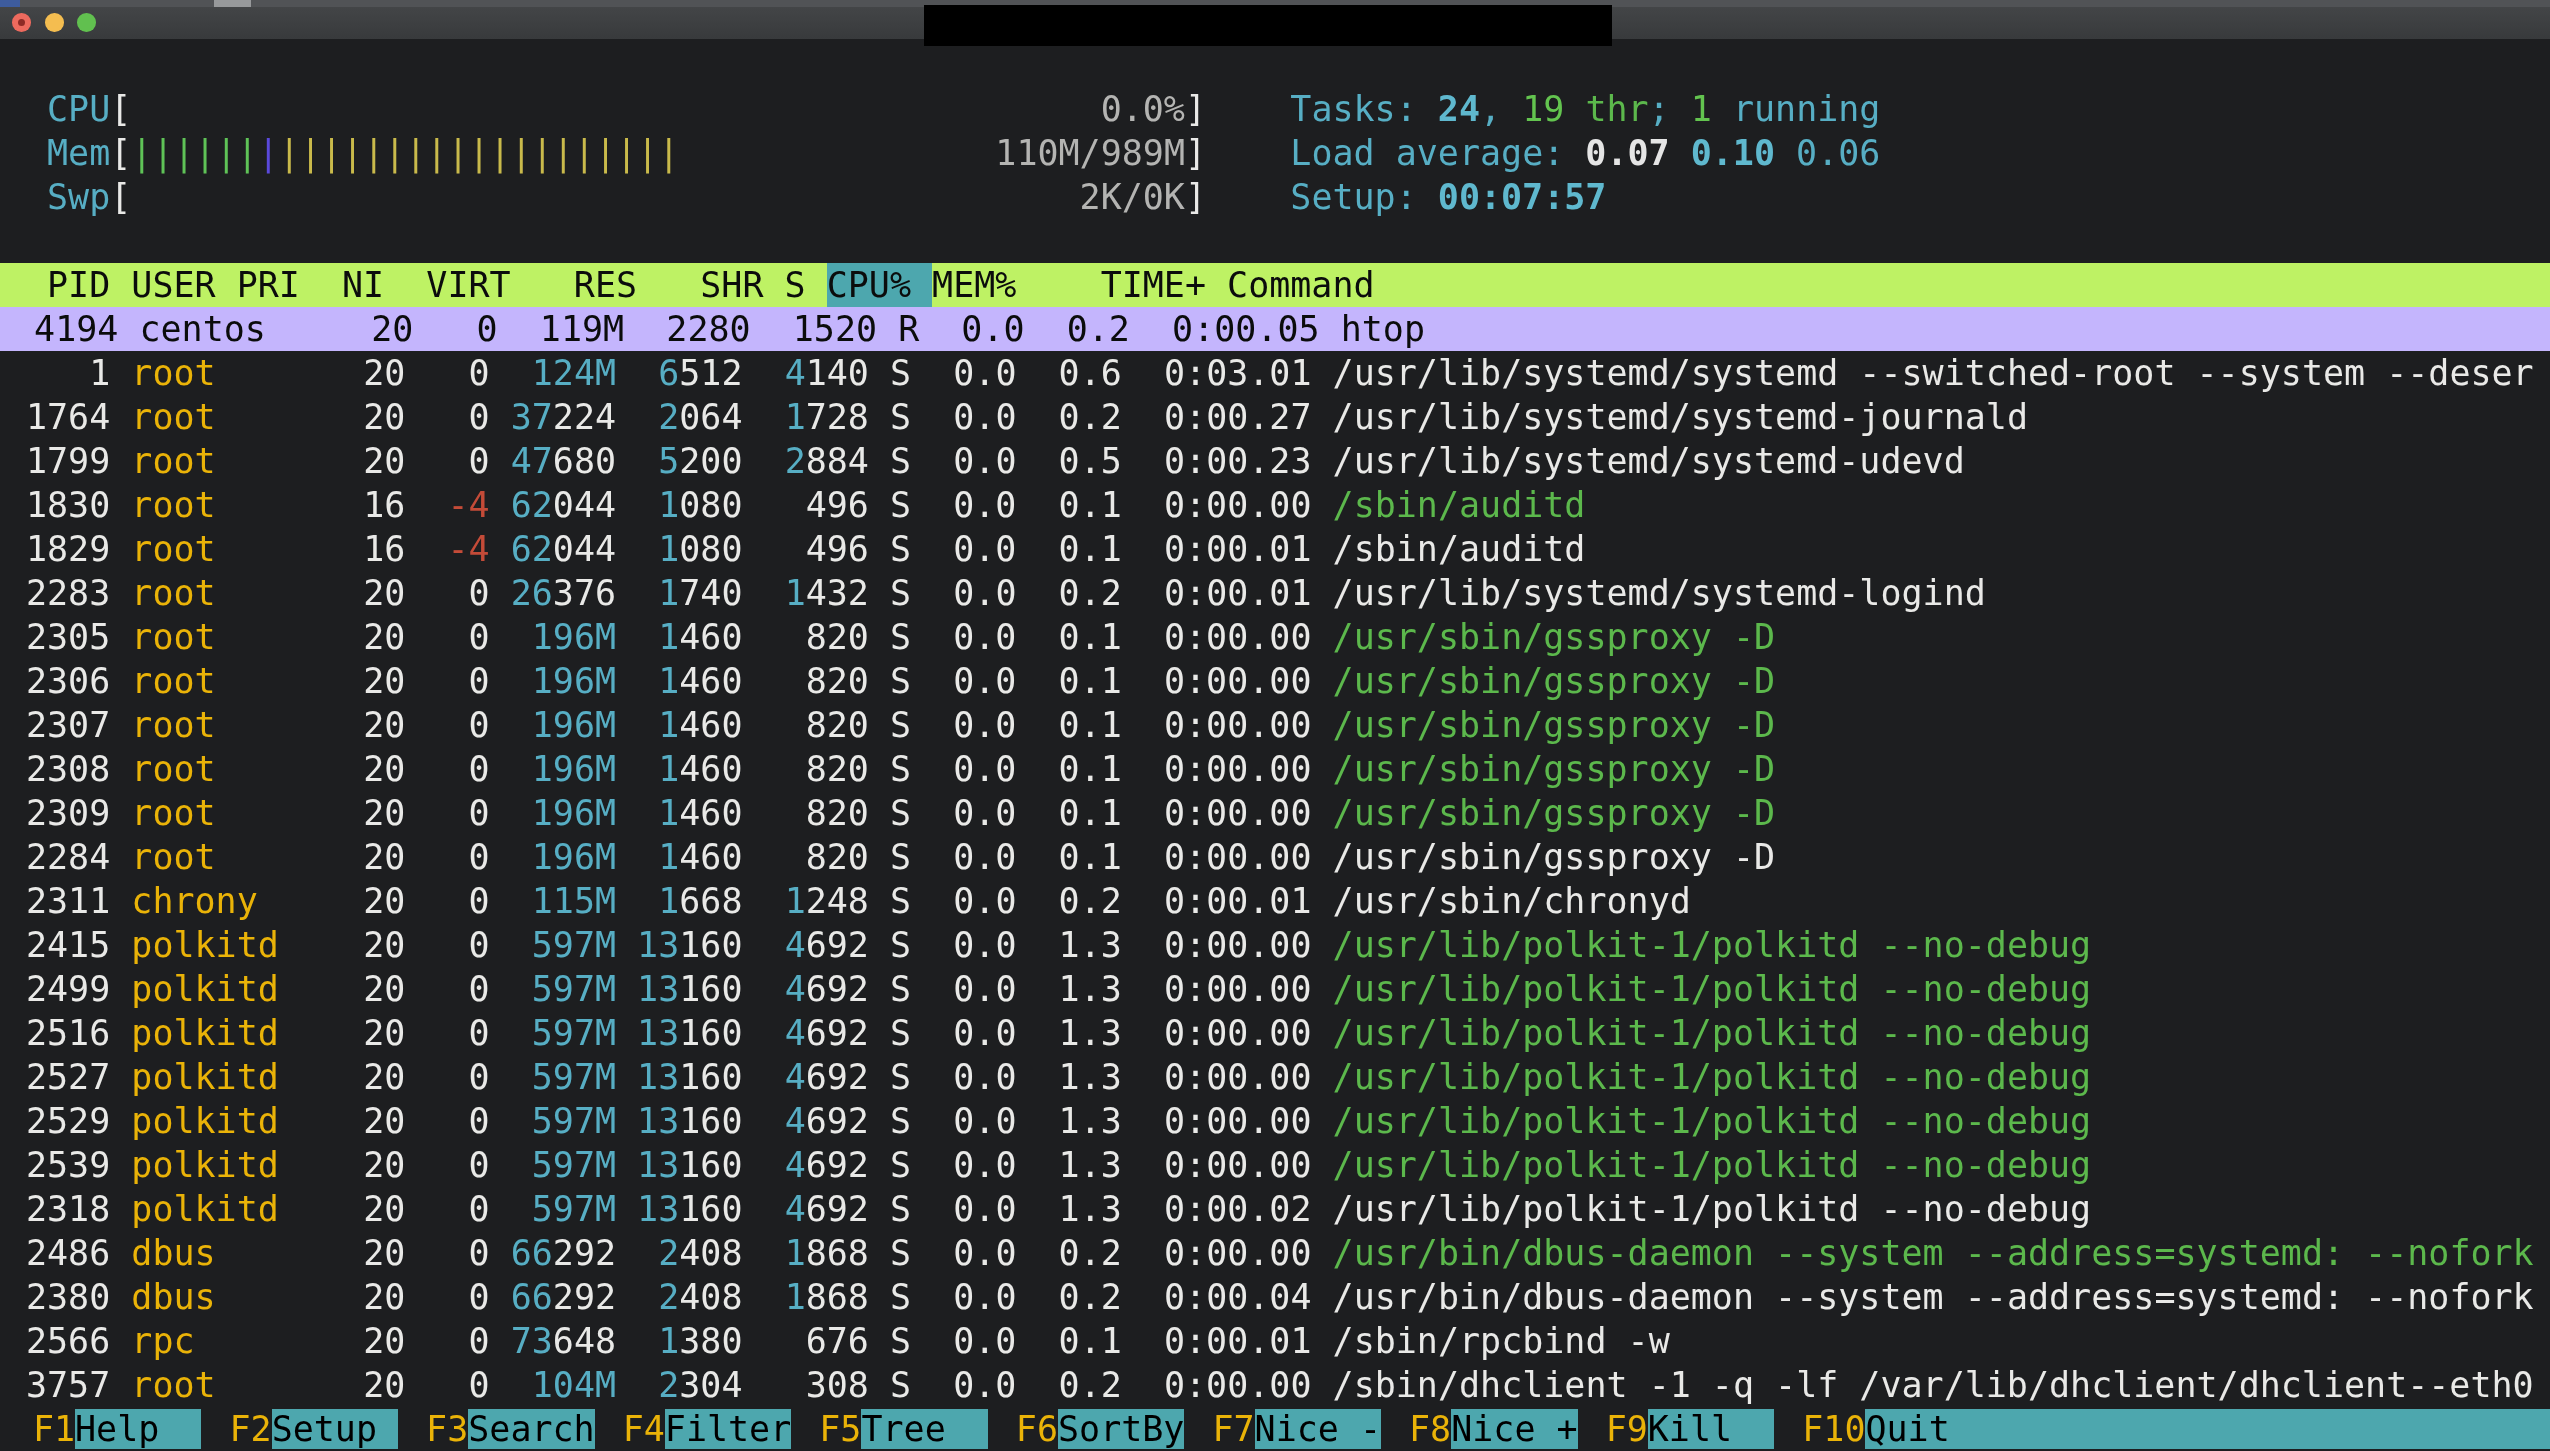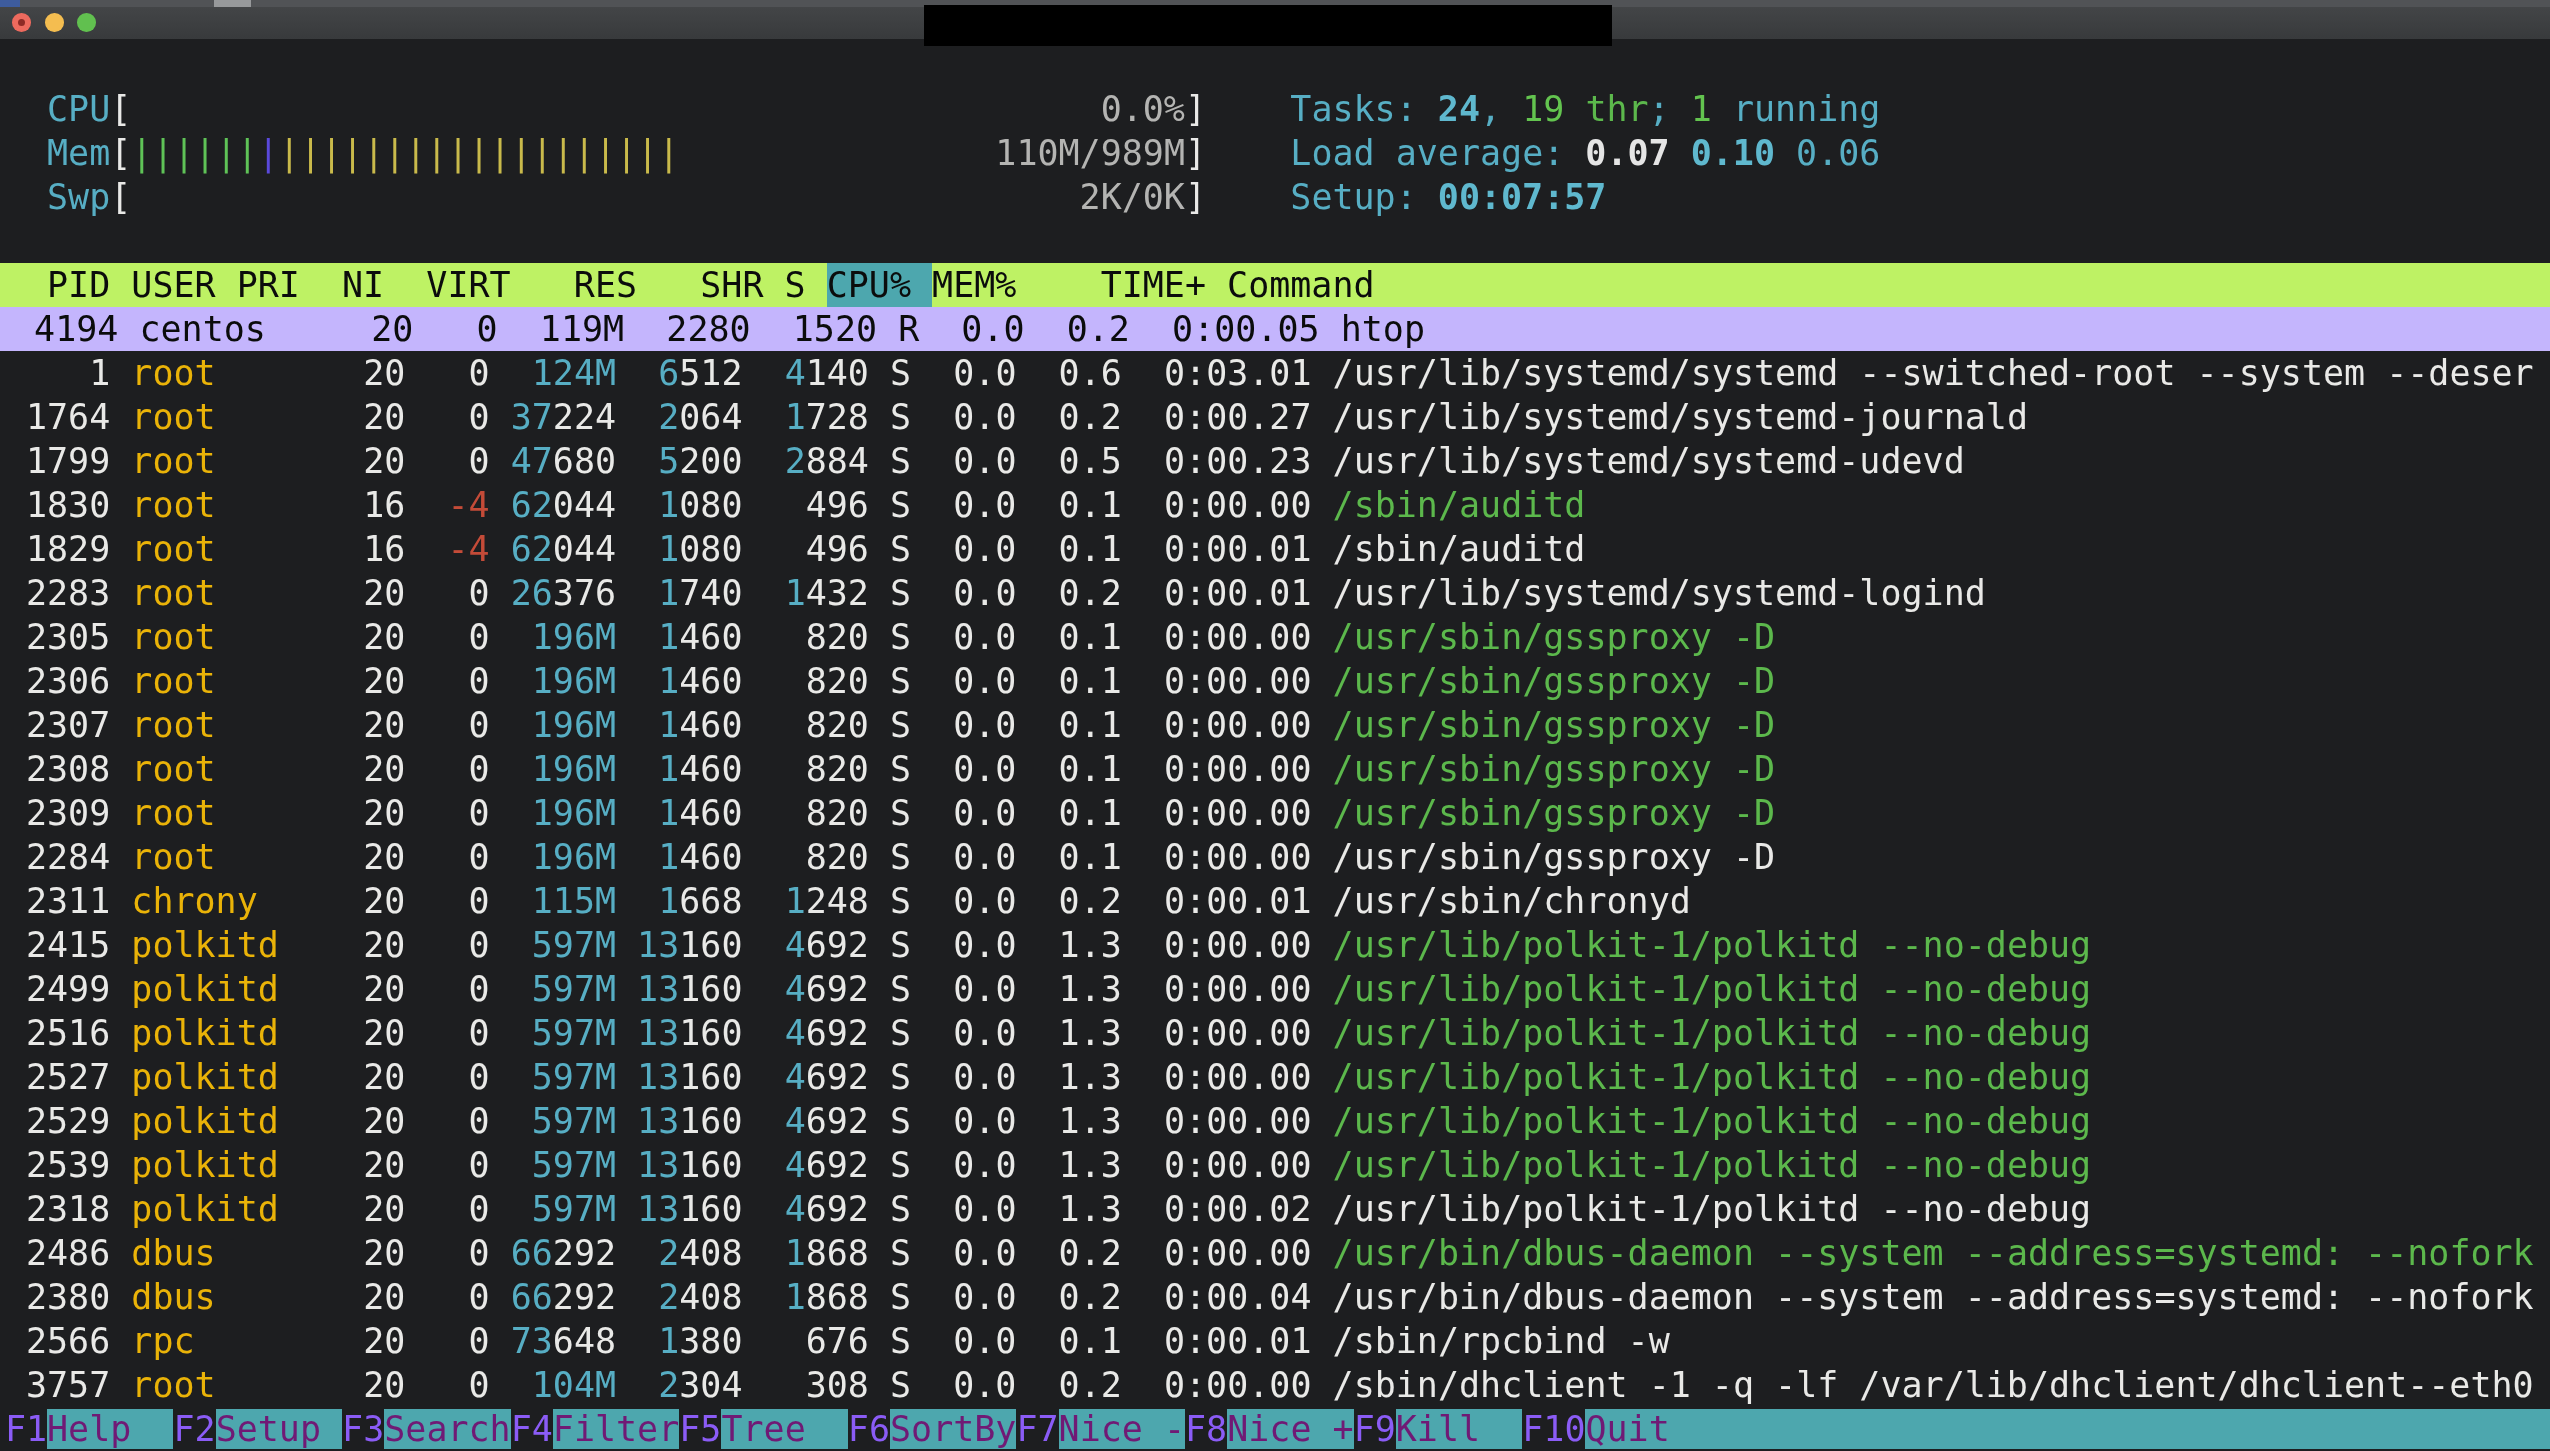--- a/index.html
+++ b/index.html
@@ -31,22 +31,22 @@
   .gb{color:#63C44F;font-weight:normal;}
   .w {color:#E9E9E7;}
   .wb{color:#e5e5e5;font-weight:bold;}
   .gy{color:#eab308;}          
   .rd{color:#C44B38;}          
   .cy{color:#57AEC4;}          
   .dim{color:#B4B4B2;}         
   .bar-green {color:#5FC357;}
   .bar-violet{color:#5A49DC;}
   .bar-yellow{color:#C9BA4B;}
-  .fk{color:#8b5cf6;}
-  .fl{color:#701a75;background:#4DA7AE;}
+  .fk{color:#eab308;margin-left:28px;}
+  .fl{color:#000000;background:#4DA7AE;}
 </style>
 </head>
 <body>
 
 <div id="top-strip">
   <div class="blue"></div>
   <div class="tab"></div>
 </div>
 
 <div id="titlebar">

